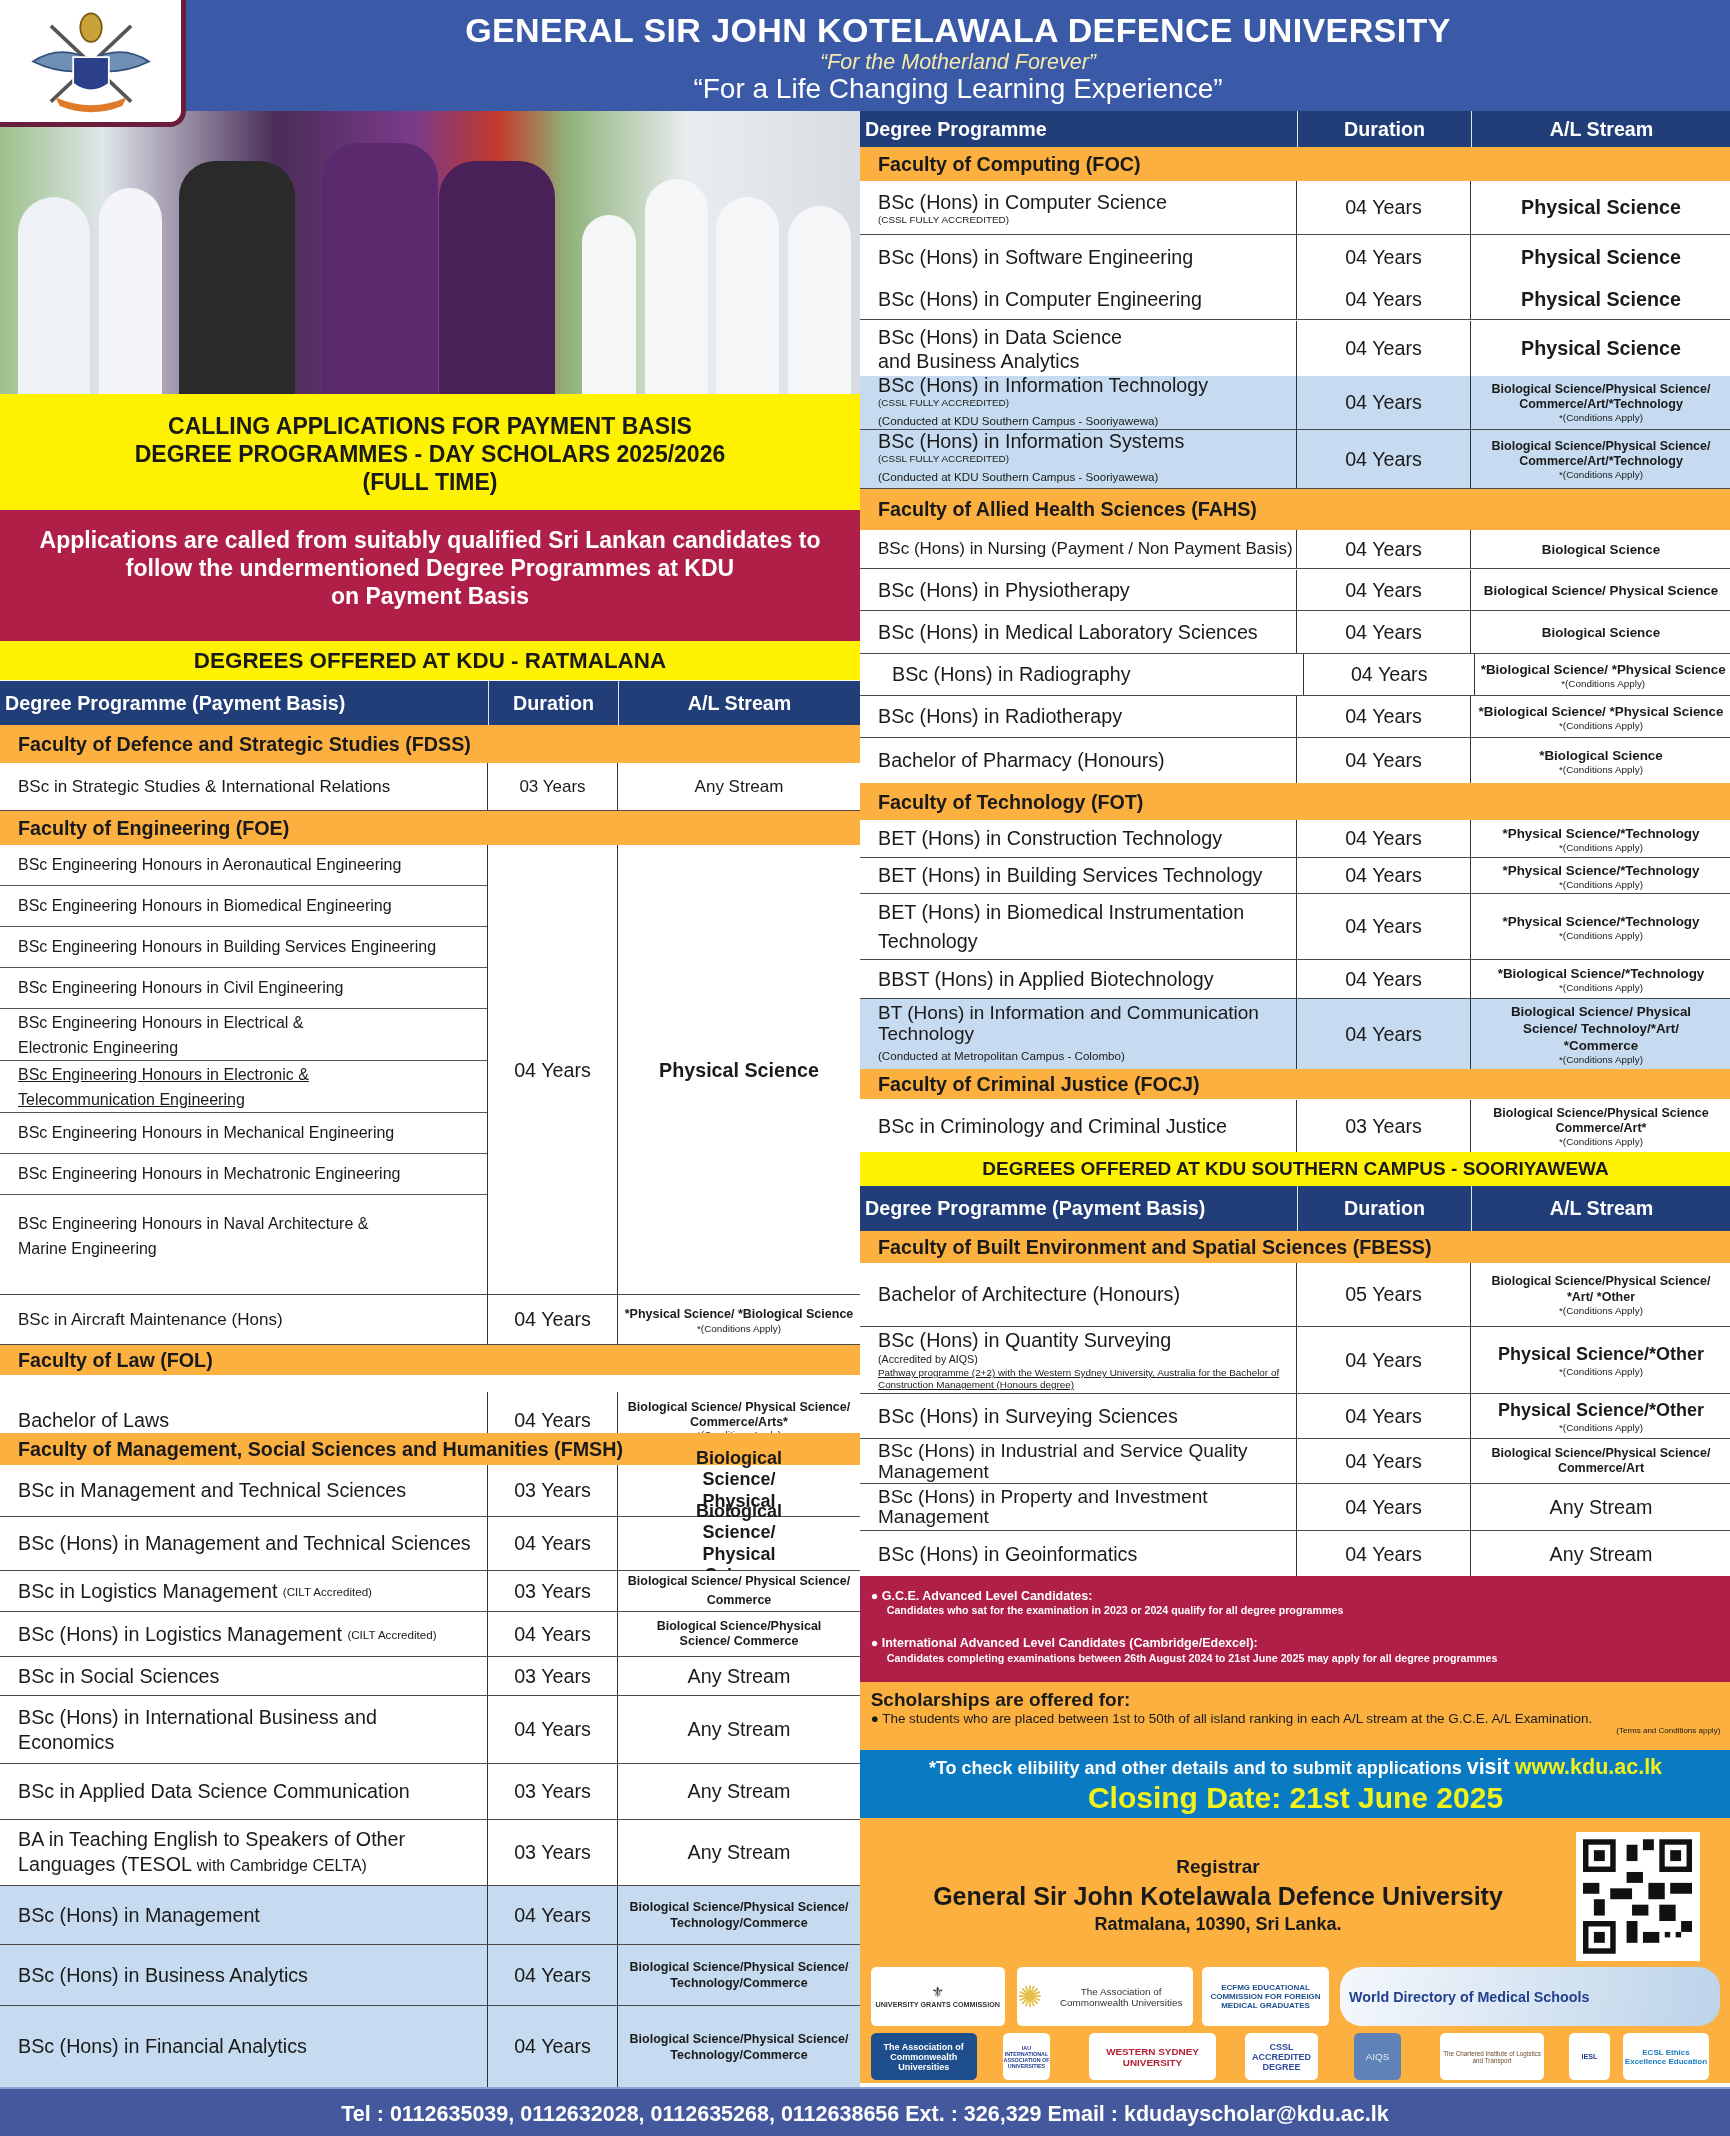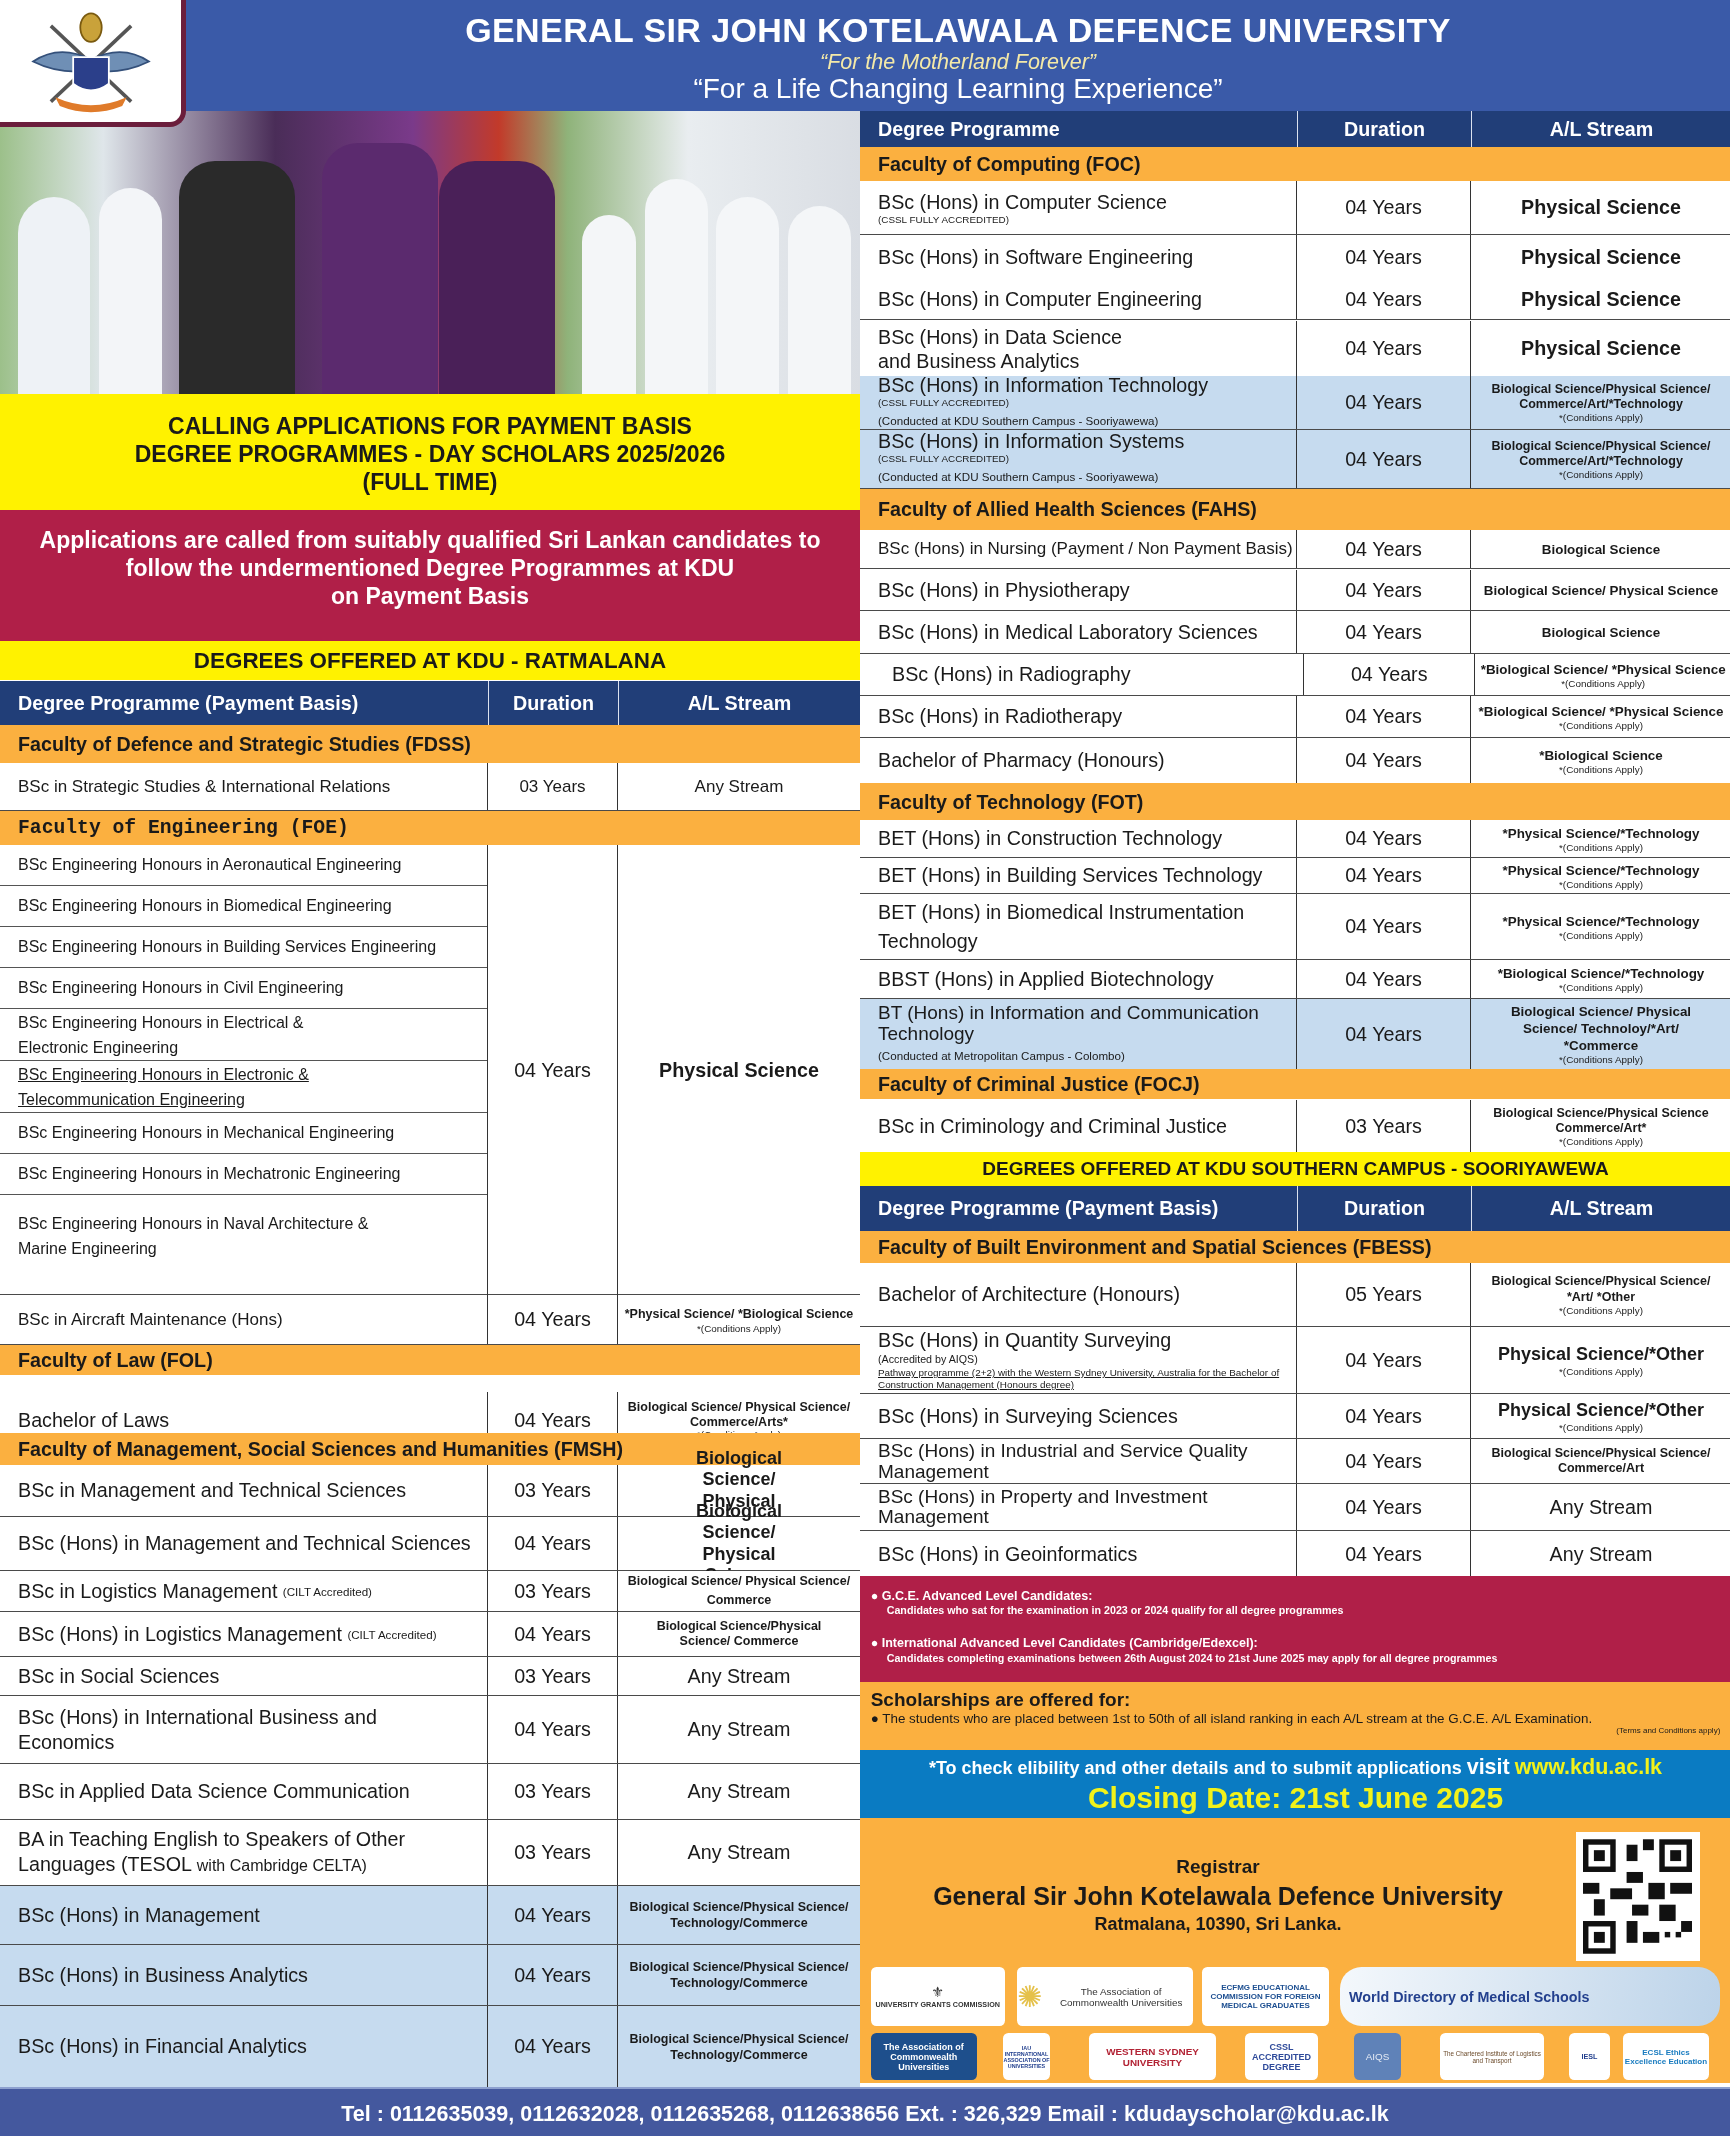--- a/index.html
+++ b/index.html
@@ -10,21 +10,21 @@
   .hdr-motto { position: absolute; left: 186px; right: 0; top: 50px; text-align: center; color: #f4e9a8; font-size: 21.5px; font-style: italic; }
   .hdr-tag { position: absolute; left: 186px; right: 0; top: 73px; text-align: center; color: #fff; font-weight: normal; font-size: 28px; }
 
   .photo { position: absolute; left: 0; top: 111px; width: 860px; height: 283px; background: linear-gradient(90deg, #9cc08a 0%, #dfe6ea 12%, #4a2d58 32%, #7a3a8a 48%, #c23a2a 58%, #8fb37a 66%, #e9edf0 80%, #d9dde3 100%); overflow: hidden; }
   .photo .fig { position: absolute; bottom: 0; border-radius: 36px 36px 0 0; }
   .callout { position: absolute; left: 0; top: 394px; width: 860px; height: 116px; background: #fff200; text-align: center; font-weight: bold; font-size: 23px; line-height: 28px; padding-top: 18px; color: #1a1a1a; }
   .intro { position: absolute; left: 0; top: 510px; width: 860px; height: 131px; background: #b01f48; color: #fff; text-align: center; font-weight: bold; font-size: 23px; line-height: 28px; padding-top: 16px; }
   .band-yellow { position: absolute; background: #fff200; text-align: center; font-weight: bold; color: #1a1a1a; }
   .thead { position: absolute; background: #213e78; color: #fff; font-weight: bold; display: flex; }
   .thead div { display: flex; align-items: center; }
-  .thead .c1 { padding-left: 18px; }
+  .thead .c1 { padding-left: 5px; }
   .thead .c2, .thead .c3 { justify-content: center; border-left: 1.8px solid #dbe2f0; }
   .fac { position: absolute; background: #fbb040; font-weight: bold; color: #1a1a1a; display: flex; align-items: center; padding-left: 18px; }
   .row { position: absolute; display: flex; border-bottom: 1.8px solid #4a4a4a; background: #fff; }
   .row.blue { background: #c6dbef; }
   .row .c1 { display: flex; flex-direction: column; justify-content: center; padding-left: 18px; border-right: 1.8px solid #333; }
   .row .c2 { display: flex; align-items: center; justify-content: center; border-right: 1.8px solid #333; }
   .row .c3 { display: flex; flex-direction: column; align-items: center; justify-content: center; text-align: center; }
   .small { font-size: 9.9px; }
   .cond { font-size: 9.9px; }
   .stream-sm { font-size: 13.4px; font-weight: bold; line-height: 17px; }
@@ -87,21 +87,21 @@
   <div class="c3" style="width:242px;">A/L Stream</div>
 </div>
 
 <div class="fac" style="left:0;top:725px;width:860px;height:38px;font-size:19.7px;">Faculty of Defence and Strategic Studies (FDSS)</div>
 <div class="row" style="left:0;top:763px;width:860px;height:48px;font-size:17px;">
   <div class="c1" style="width:488px;">BSc in Strategic Studies &amp; International Relations</div>
   <div class="c2" style="width:130px;">03 Years</div>
   <div class="c3" style="width:242px;font-size:17px;">Any Stream</div>
 </div>
 
-<div class="fac" style="left:0;top:811px;width:860px;height:34px;font-size:19.7px;font-family:Liberation Mono, monospace;">Faculty of Engineering (FOE)</div>
+<div class="fac" style="left:0;top:811px;width:860px;height:34px;font-size:19.7px;">Faculty of Engineering (FOE)</div>
 <div style="position:absolute;left:0;top:845px;width:860px;height:450px;background:#fff;border-bottom:1.8px solid #4a4a4a;">
   <div style="position:absolute;left:0;top:0;width:488px;height:450px;border-right:1.8px solid #333;font-size:16px;">
     <div style="height:41px;display:flex;align-items:center;padding-left:18px;border-bottom:1.8px solid #555;">BSc Engineering Honours in Aeronautical Engineering</div>
     <div style="height:41px;display:flex;align-items:center;padding-left:18px;border-bottom:1.8px solid #555;">BSc Engineering Honours in Biomedical Engineering</div>
     <div style="height:41px;display:flex;align-items:center;padding-left:18px;border-bottom:1.8px solid #555;">BSc Engineering Honours in Building Services Engineering</div>
     <div style="height:41px;display:flex;align-items:center;padding-left:18px;border-bottom:1.8px solid #555;">BSc Engineering Honours in Civil Engineering</div>
     <div style="height:52px;display:flex;align-items:center;padding:0 161px 0 18px;border-bottom:1.8px solid #555;line-height:25px;">BSc Engineering Honours in Electrical &amp; Electronic Engineering</div>
     <div style="height:52px;display:flex;align-items:center;padding:0 143px 0 18px;border-bottom:1.8px solid #555;line-height:25px;text-decoration:underline;">BSc Engineering Honours in Electronic &amp; Telecommunication Engineering</div>
     <div style="height:41px;display:flex;align-items:center;padding-left:18px;border-bottom:1.8px solid #555;">BSc Engineering Honours in Mechanical Engineering</div>
     <div style="height:41px;display:flex;align-items:center;padding-left:18px;border-bottom:1.8px solid #555;">BSc Engineering Honours in Mechatronic Engineering</div>

